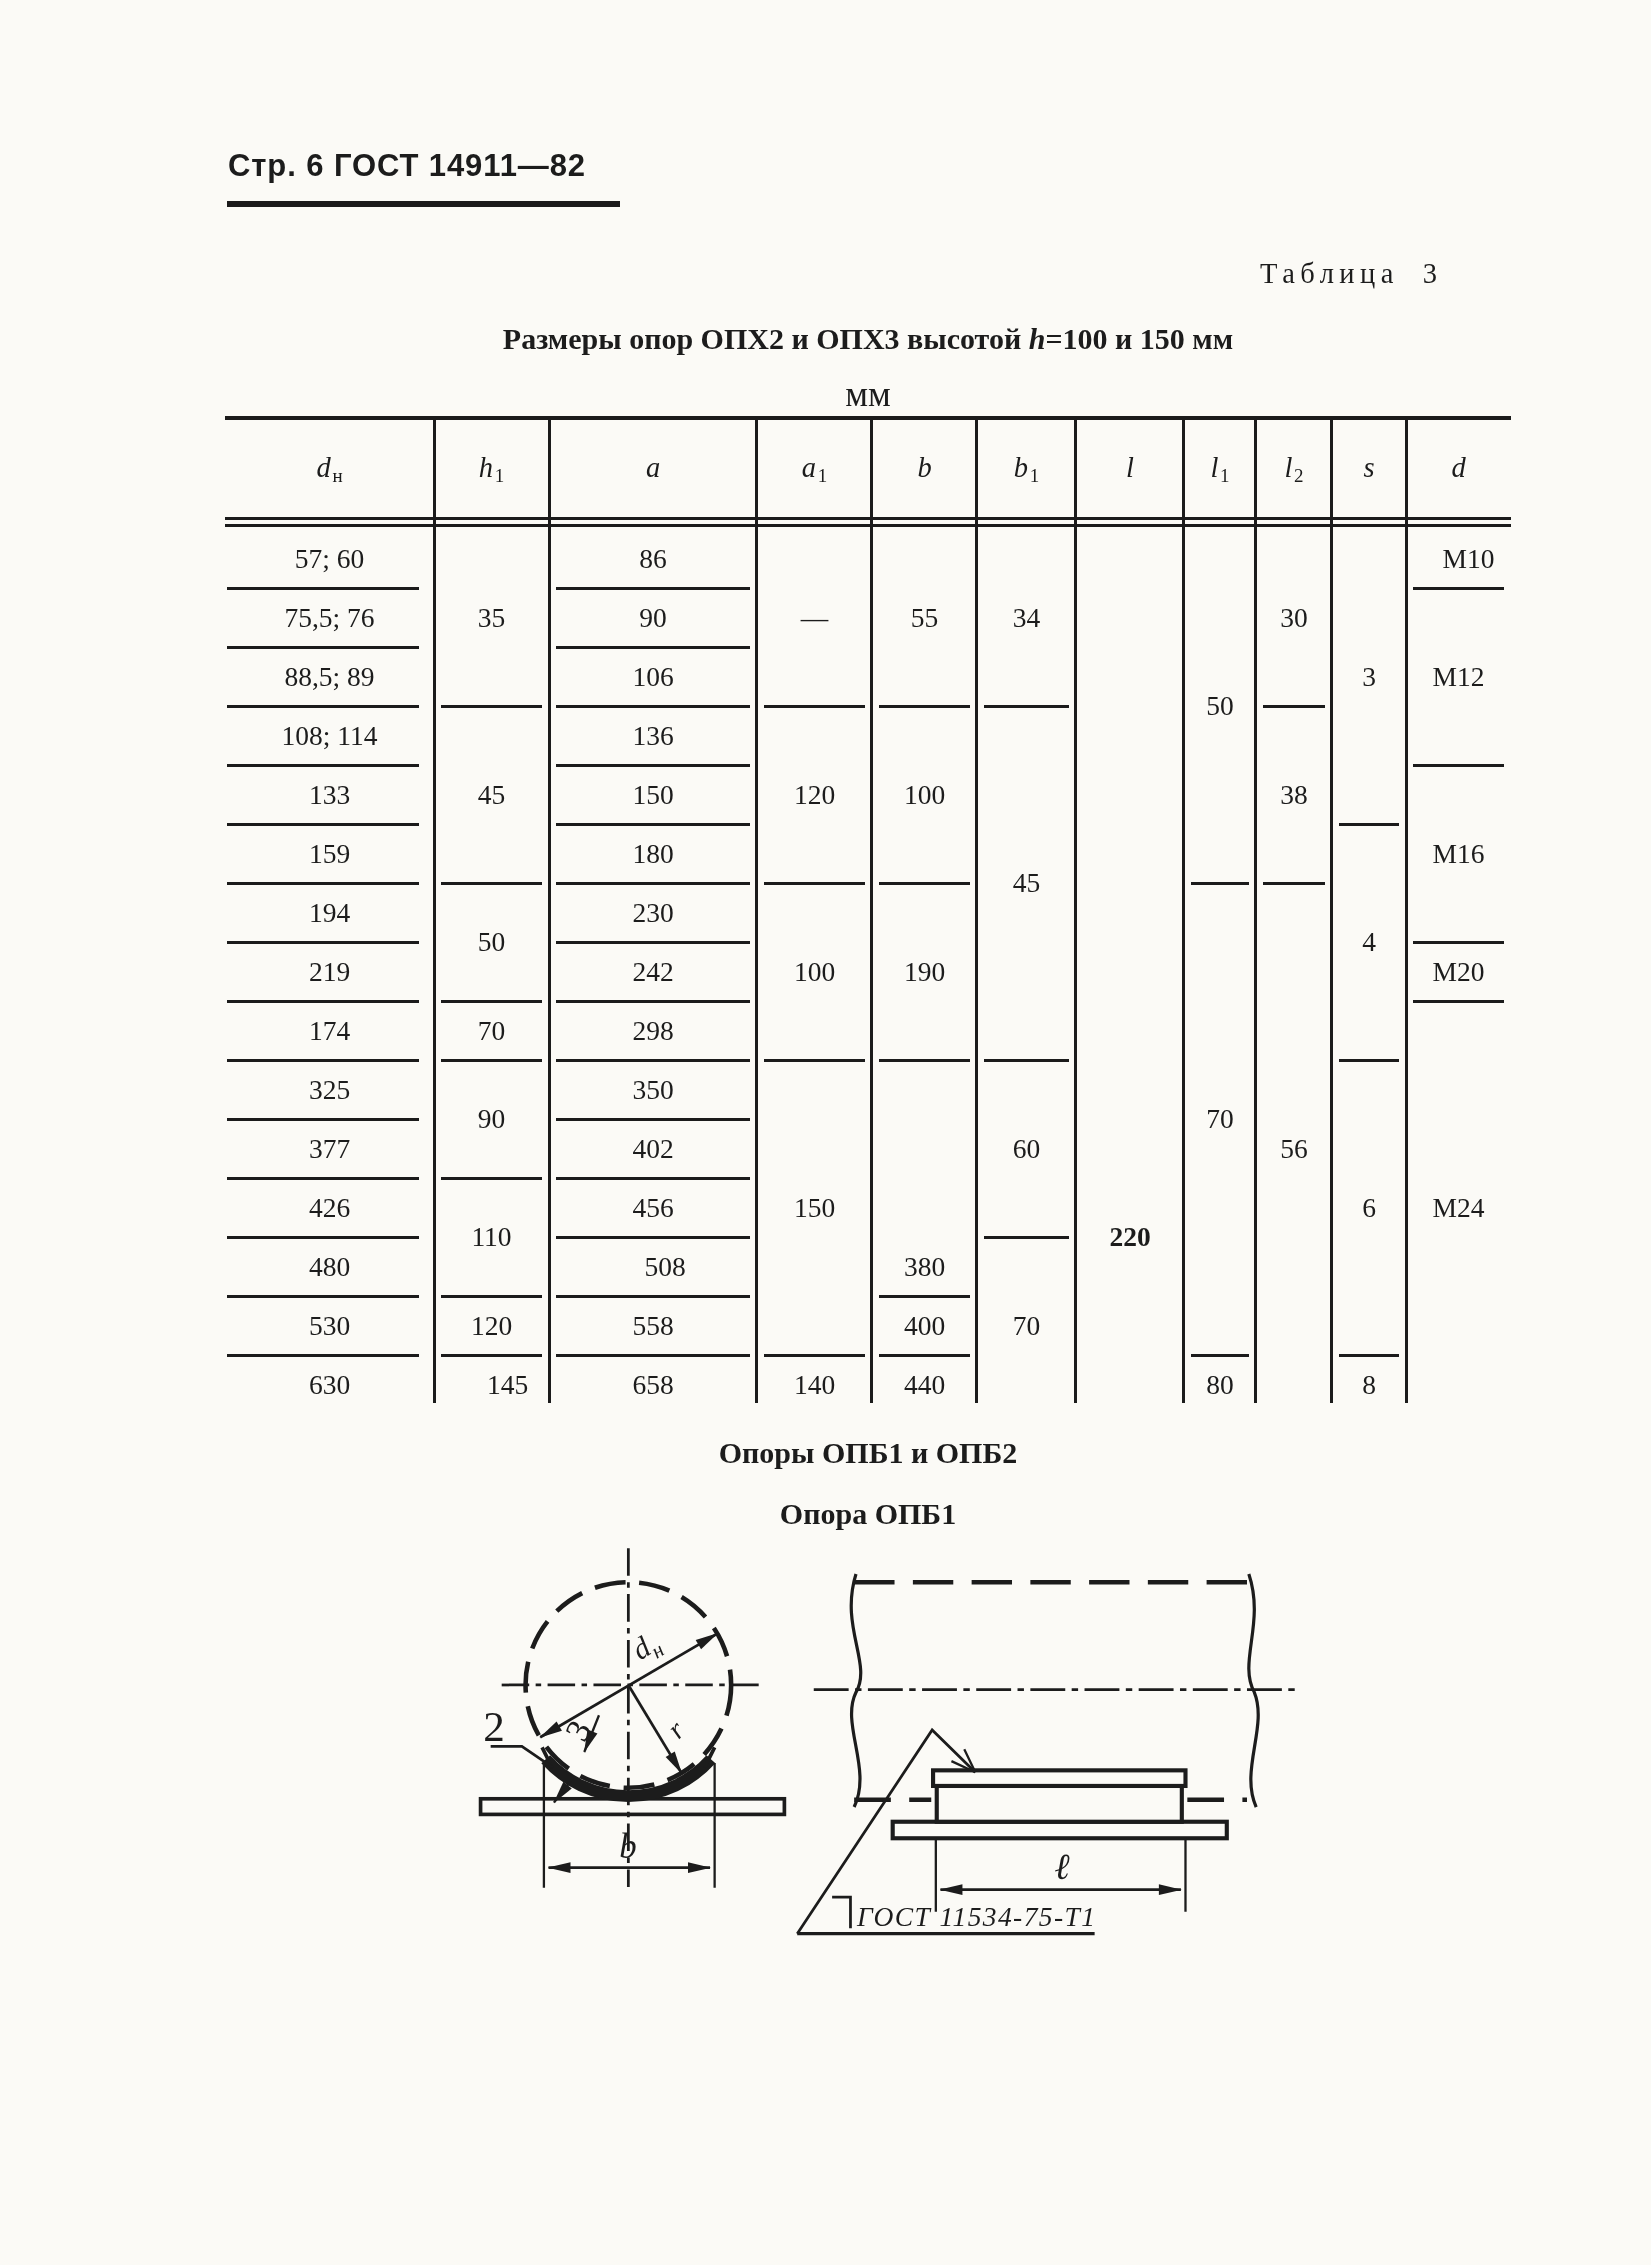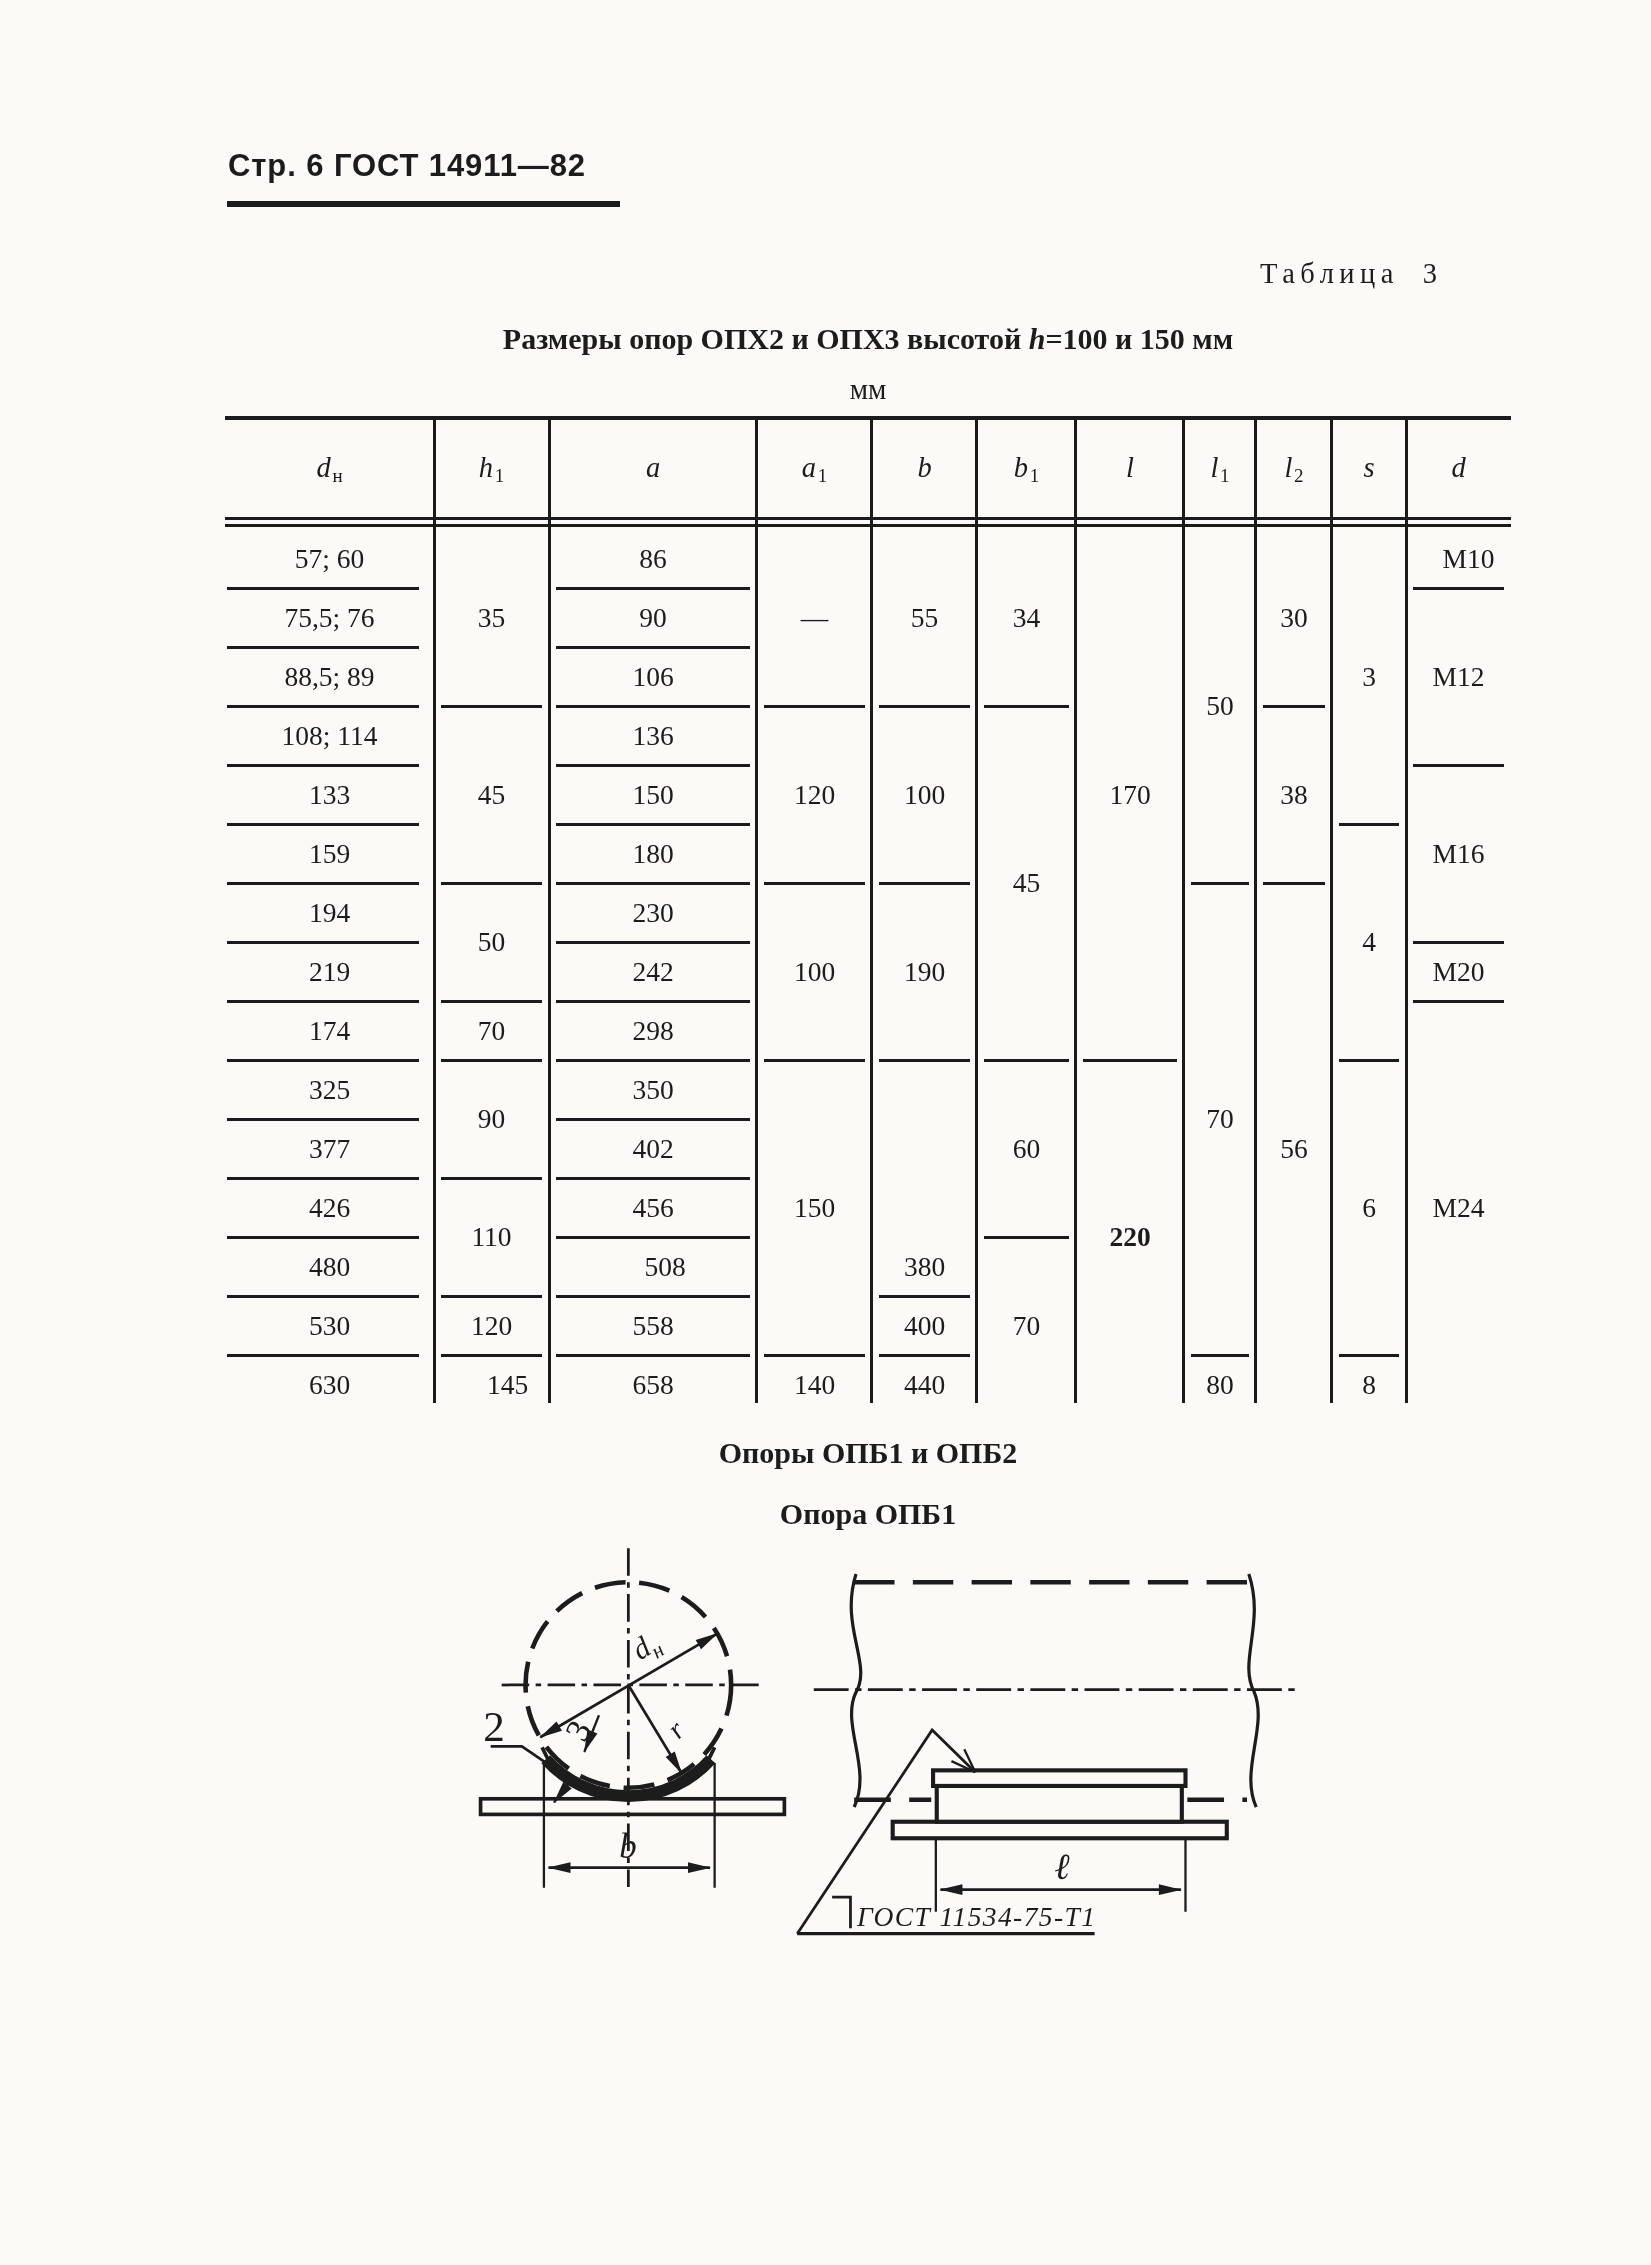--- a/index.html
+++ b/index.html
@@ -8,21 +8,21 @@
   .abs{position:absolute;}
   
   .pagehead{left:228px;top:148px;font-family:"Liberation Sans",sans-serif;
             font-weight:bold;font-size:31px;letter-spacing:0.9px;}
   .pagehead-rule{left:227px;top:201px;width:393px;height:6.4px;background:#1b1b1b;}
   
   .tbl-label{left:1260px;top:258px;font-size:28.5px;letter-spacing:5.5px;word-spacing:11px;}
   .cap-band{left:225px;width:1286px;text-align:center;}
   .tbl-title{top:322px;font-size:30px;font-weight:bold;}
   .tbl-title i{font-style:italic;font-weight:bold;}
-  .tbl-units{top:373px;font-size:29px;}
+  .tbl-units{top:373px;font-size:36px;}
   
   .tablewrap{left:225px;top:416px;width:1286px;height:1006px;}
   .toprule{left:0;top:0;width:1286px;height:3.7px;background:#1b1b1b;}
   .dbl1{left:0;top:101px;width:1286px;height:2.8px;background:#1b1b1b;}
   .dbl2{left:0;top:108px;width:1286px;height:2.8px;background:#1b1b1b;}
   .thead{left:0;top:3.7px;width:1286px;height:97px;display:grid;}
   .tbody{left:0;top:113px;width:1286px;display:grid;grid-auto-rows:59px;}
   .hcell{display:flex;align-items:center;justify-content:center;
          font-style:italic;font-size:28.5px;}
   .hcell .sub{font-style:normal;font-size:19px;margin-top:16.5px;margin-left:1.8px;}
@@ -139,21 +139,20 @@
       <div class="cell u" style="grid-area: 1 / 5 / span 3;">55</div>
       <div class="cell u" style="grid-area: 4 / 5 / span 3;">100</div>
       <div class="cell u" style="grid-area: 7 / 5 / span 3;">190</div>
       <div class="cell u" style="grid-area: 13 / 5 / span 1;">380</div>
       <div class="cell u" style="grid-area: 14 / 5 / span 1;">400</div>
       <div class="cell" style="grid-area: 15 / 5 / span 1;">440</div>
       <div class="cell u" style="grid-area: 1 / 6 / span 3;">34</div>
       <div class="cell u" style="grid-area: 4 / 6 / span 6;">45</div>
       <div class="cell u" style="grid-area: 10 / 6 / span 3;">60</div>
       <div class="cell" style="grid-area: 13 / 6 / span 3;">70</div>
-      <div class="cell u" style="grid-area: 1 / 7 / span 9;">170</div>
       <div class="cell" style="grid-area: 10 / 7 / span 6; font-weight: bold;">220</div>
       <div class="cell u" style="grid-area: 1 / 8 / span 6;">50</div>
       <div class="cell u" style="grid-area: 7 / 8 / span 8;">70</div>
       <div class="cell" style="grid-area: 15 / 8 / span 1;">80</div>
       <div class="cell u" style="grid-area: 1 / 9 / span 3;">30</div>
       <div class="cell u" style="grid-area: 4 / 9 / span 3;">38</div>
       <div class="cell" style="grid-area: 7 / 9 / span 9;">56</div>
       <div class="cell u" style="grid-area: 1 / 10 / span 5;">3</div>
       <div class="cell u" style="grid-area: 6 / 10 / span 4;">4</div>
       <div class="cell u" style="grid-area: 10 / 10 / span 5;">6</div>

